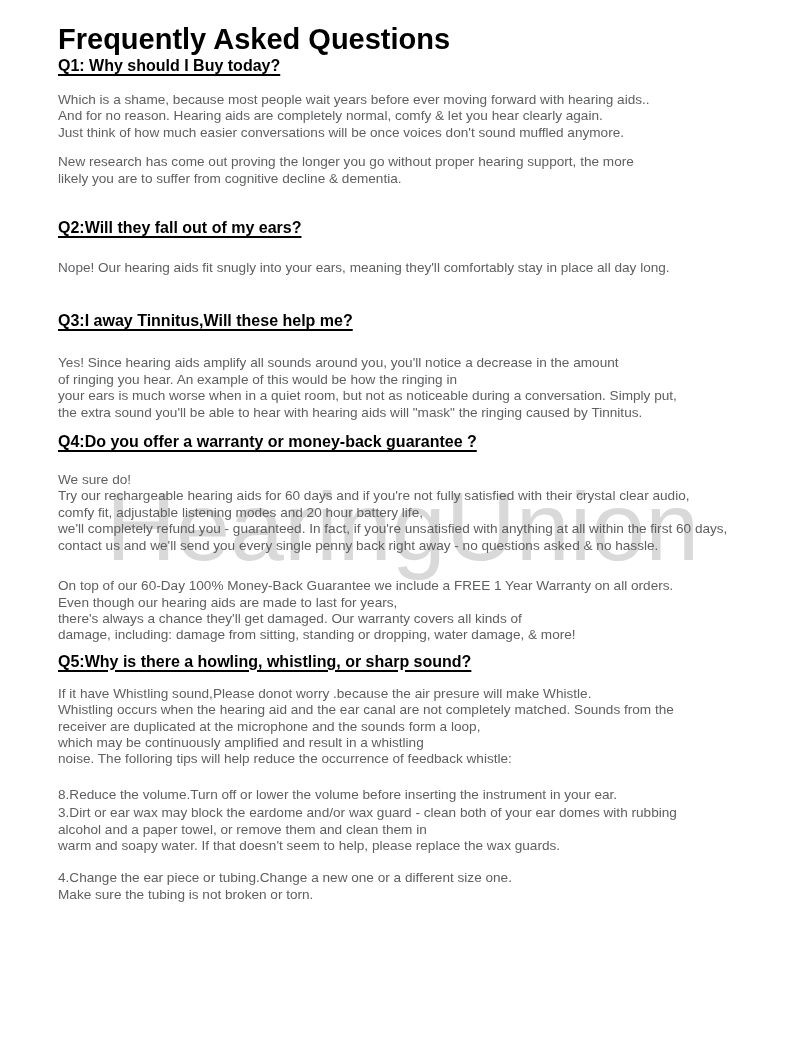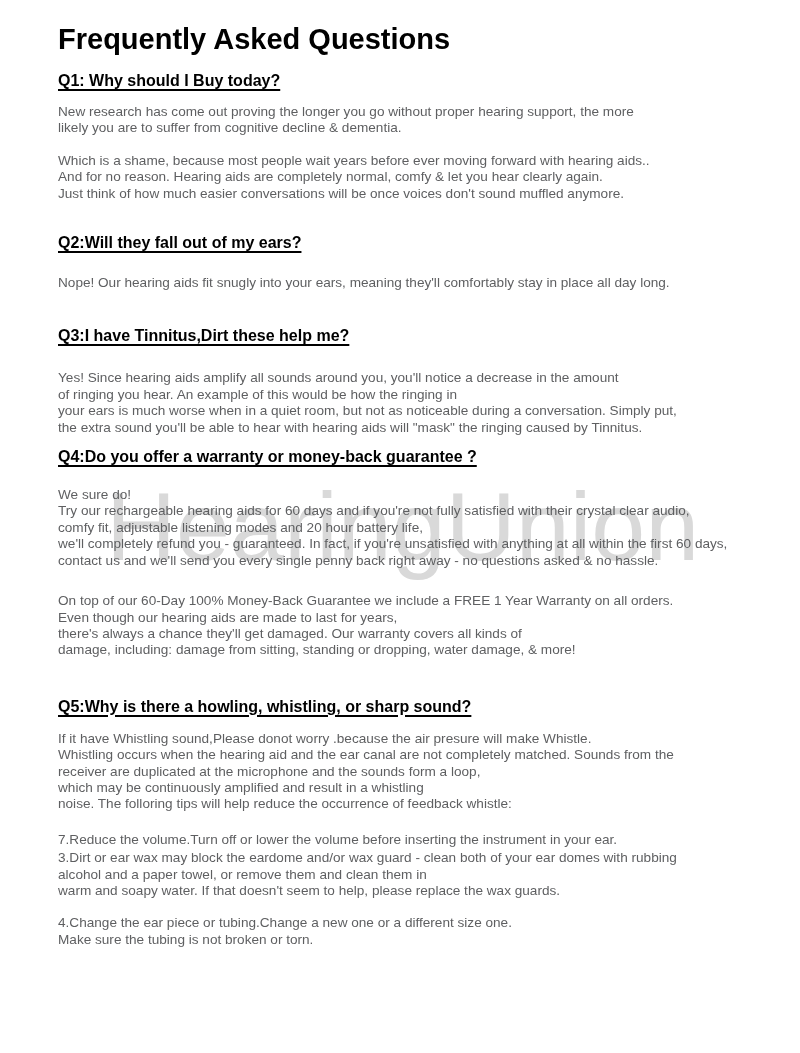--- a/index.html
+++ b/index.html
@@ -45,62 +45,62 @@
     text-underline-offset:3px;
   }
   p.answer {
     margin:0;
     font-size:13.6px;
     line-height:16.4px;
     color:#5e5f61;
     white-space:pre;
   }
   
-  #q1   { margin-top:15px; }
+  #q1   { }
   #a1p1 { margin-top:13px; }
   #a1p2 { margin-top:16px; }
   #q2   { margin-top:31px; }
   #a2p1 { margin-top:22px; }
   #q3   { margin-top:35px; }
   #a3p1 { margin-top:24px; }
   #q4   { margin-top:11px; }
   #a4p1 { margin-top:20px; }
   #a4p2 { margin-top:24px; }
-  #q5   { margin-top:38px; }
+  #q5   { margin-top:8px; }
   #a5p1 { margin-top:14px; }
   #a5p2 { margin-top:19px; }
   #a5p3 { margin-top:18px; }
   #a5p4 { margin-top:2px; }
   #a5p5 { margin-top:16px; }
 </style>
 </head>
 <body>
 
 <div class="watermark">HearingUnion</div>
 
 <div class="content">
 
   <h1 class="page-title">Frequently Asked Questions</h1>
 
   <section>
     <h2 class="question" id="q1">Q1: Why should I Buy today?</h2>
-    <p class="answer" id="a1p1">New research has come out proving the longer you go without proper hearing support, the more
-likely you are to suffer from cognitive decline &amp; dementia.</p>
     <p class="answer" id="a1p2">Which is a shame, because most people wait years before ever moving forward with hearing aids..
 And for no reason. Hearing aids are completely normal, comfy &amp; let you hear clearly again.
 Just think of how much easier conversations will be once voices don't sound muffled anymore.</p>
+    <p class="answer" id="a1p1">New research has come out proving the longer you go without proper hearing support, the more
+likely you are to suffer from cognitive decline &amp; dementia.</p>
   </section>
 
   <section>
     <h2 class="question" id="q2">Q2:Will they fall out of my ears?</h2>
     <p class="answer" id="a2p1">Nope! Our hearing aids fit snugly into your ears, meaning they'll comfortably stay in place all day long.</p>
   </section>
 
   <section>
-    <h2 class="question" id="q3">Q3:I have Tinnitus,Dirt these help me?</h2>
+    <h2 class="question" id="q3">Q3:I away Tinnitus,Will these help me?</h2>
     <p class="answer" id="a3p1">Yes! Since hearing aids amplify all sounds around you, you'll notice a decrease in the amount
 of ringing you hear. An example of this would be how the ringing in
 your ears is much worse when in a quiet room, but not as noticeable during a conversation. Simply put,
 the extra sound you'll be able to hear with hearing aids will "mask" the ringing caused by Tinnitus.</p>
   </section>
 
   <section>
     <h2 class="question" id="q4">Q4:Do you offer a warranty or money-back guarantee ?</h2>
     <p class="answer" id="a4p1">We sure do!
 Try our rechargeable hearing aids for 60 days and if you're not fully satisfied with their crystal clear audio,
@@ -113,21 +113,21 @@
 damage, including: damage from sitting, standing or dropping, water damage, &amp; more!</p>
   </section>
 
   <section>
     <h2 class="question" id="q5">Q5:Why is there a howling, whistling, or sharp sound?</h2>
     <p class="answer" id="a5p1">If it have Whistling sound,Please donot worry .because the air presure will make Whistle.
 Whistling occurs when the hearing aid and the ear canal are not completely matched. Sounds from the
 receiver are duplicated at the microphone and the sounds form a loop,
 which may be continuously amplified and result in a whistling
 noise. The folloring tips will help reduce the occurrence of feedback whistle:</p>
-    <p class="answer" id="a5p2">7.Reduce the volume.Turn off or lower the volume before inserting the instrument in your ear.</p>
+    <p class="answer" id="a5p2">8.Reduce the volume.Turn off or lower the volume before inserting the instrument in your ear.</p>
     <p class="answer" id="a5p4">3.Dirt or ear wax may block the eardome and/or wax guard - clean both of your ear domes with rubbing
 alcohol and a paper towel, or remove them and clean them in
 warm and soapy water. If that doesn't seem to help, please replace the wax guards.</p>
     <p class="answer" id="a5p5">4.Change the ear piece or tubing.Change a new one or a different size one.
 Make sure the tubing is not broken or torn.</p>
   </section>
 
 </div>
 
 </body></html>

